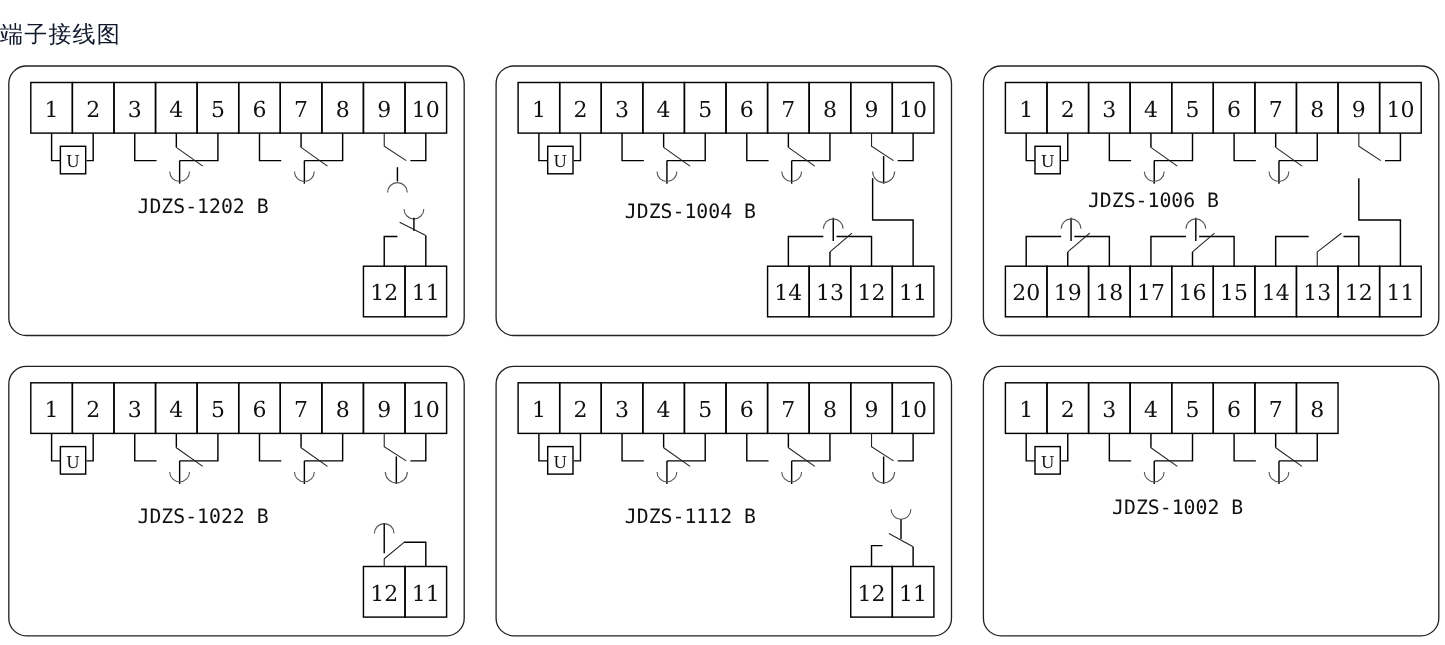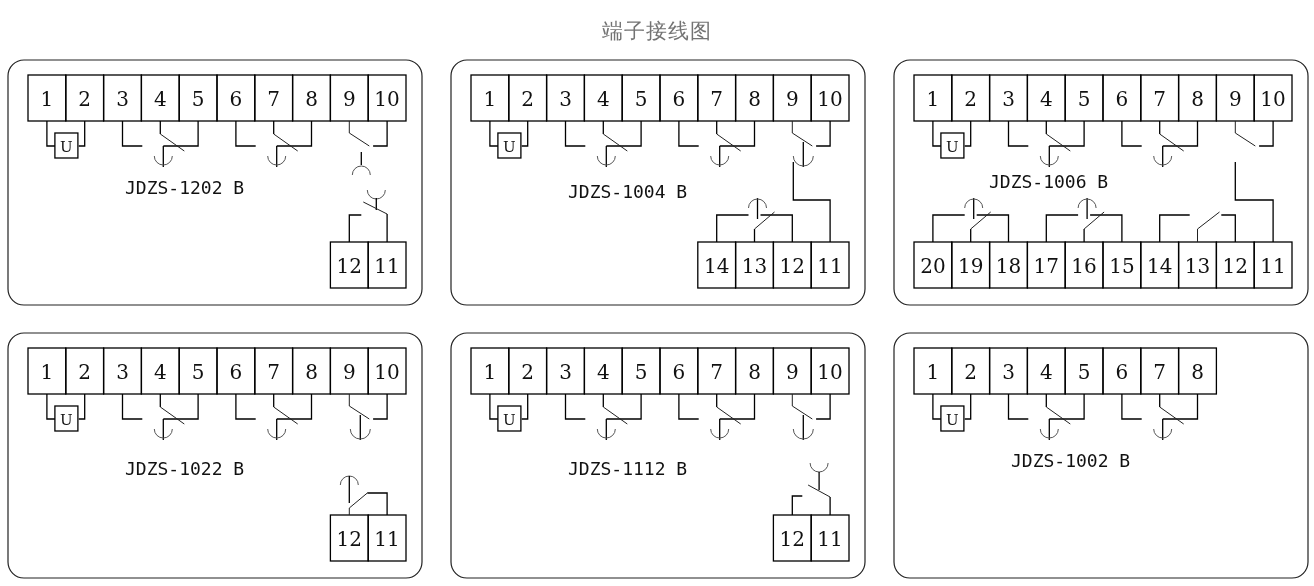--- a/index.html
+++ b/index.html
@@ -1,17 +1,17 @@
 <!DOCTYPE html>
 <html><head>
 <meta charset="utf-8">
 <style>
   html, body { margin: 0; padding: 0; background: #ffffff; }
   body { width: 1314px; height: 586px; position: relative; overflow: hidden; font-family: "DejaVu Sans", sans-serif; }
-  .title { position: absolute; left: 0; width: 1314px; top: 17px; text-align: center; font-size: 21px; color: #737373; letter-spacing: 1px; }
+  .title { position: absolute; left: 0; width: 1314px; top: 17px; text-align: left; font-size: 21px; color: #0f172a; letter-spacing: 1px; }
   .panel { position: absolute; }
   svg { display: block; overflow: visible; }
   .box { fill: none; stroke: #000; stroke-width: 1.3; }
   .wire { fill: none; stroke: #000; stroke-width: 1.3; }
   .blade { fill: none; stroke: #222; stroke-width: 1; }
   .arc { fill: none; stroke: #555; stroke-width: 1; }
   .frame { fill: none; stroke: #222; stroke-width: 1.2; }
   .num { font-family: "DejaVu Serif", serif; font-size: 20px; fill: #111; text-anchor: middle; }
   .u { font-family: "DejaVu Serif", serif; font-size: 15px; fill: #111; text-anchor: middle; }
   .model { font-family: "DejaVu Sans Mono", monospace; font-size: 18px; fill: #111; }

